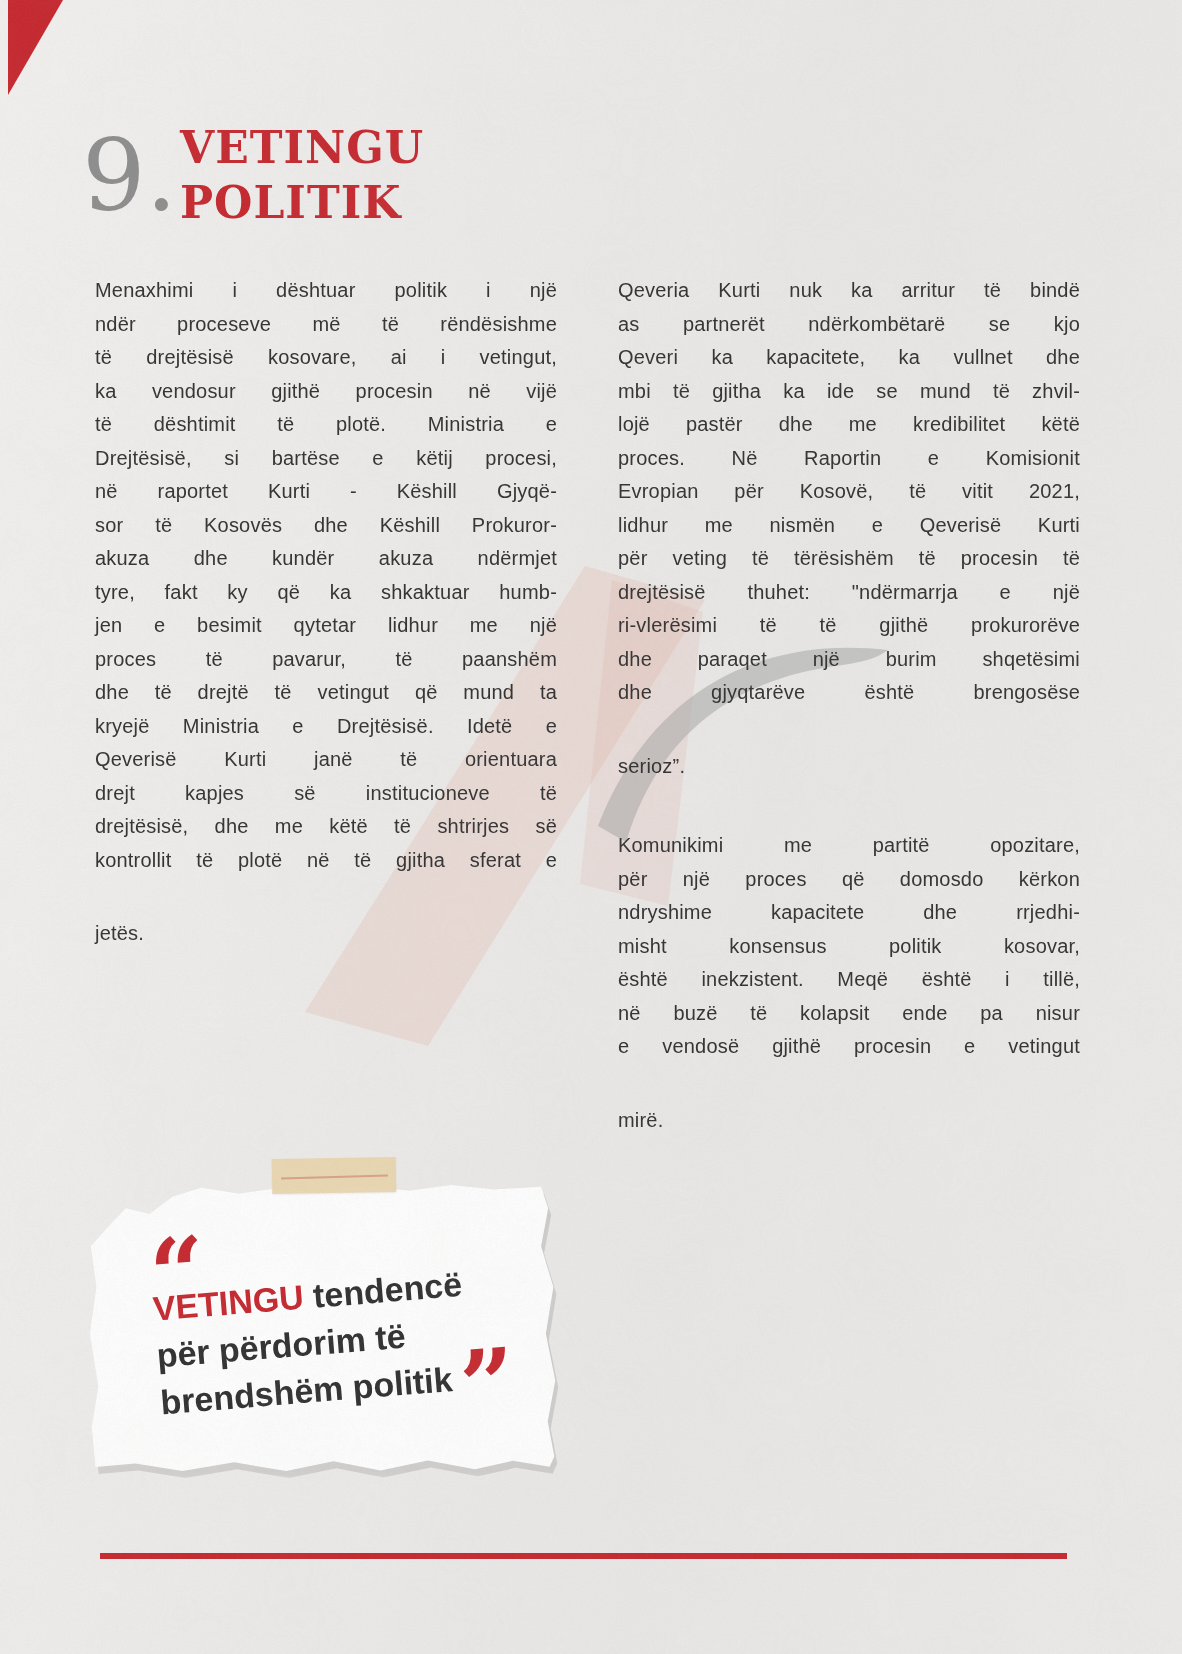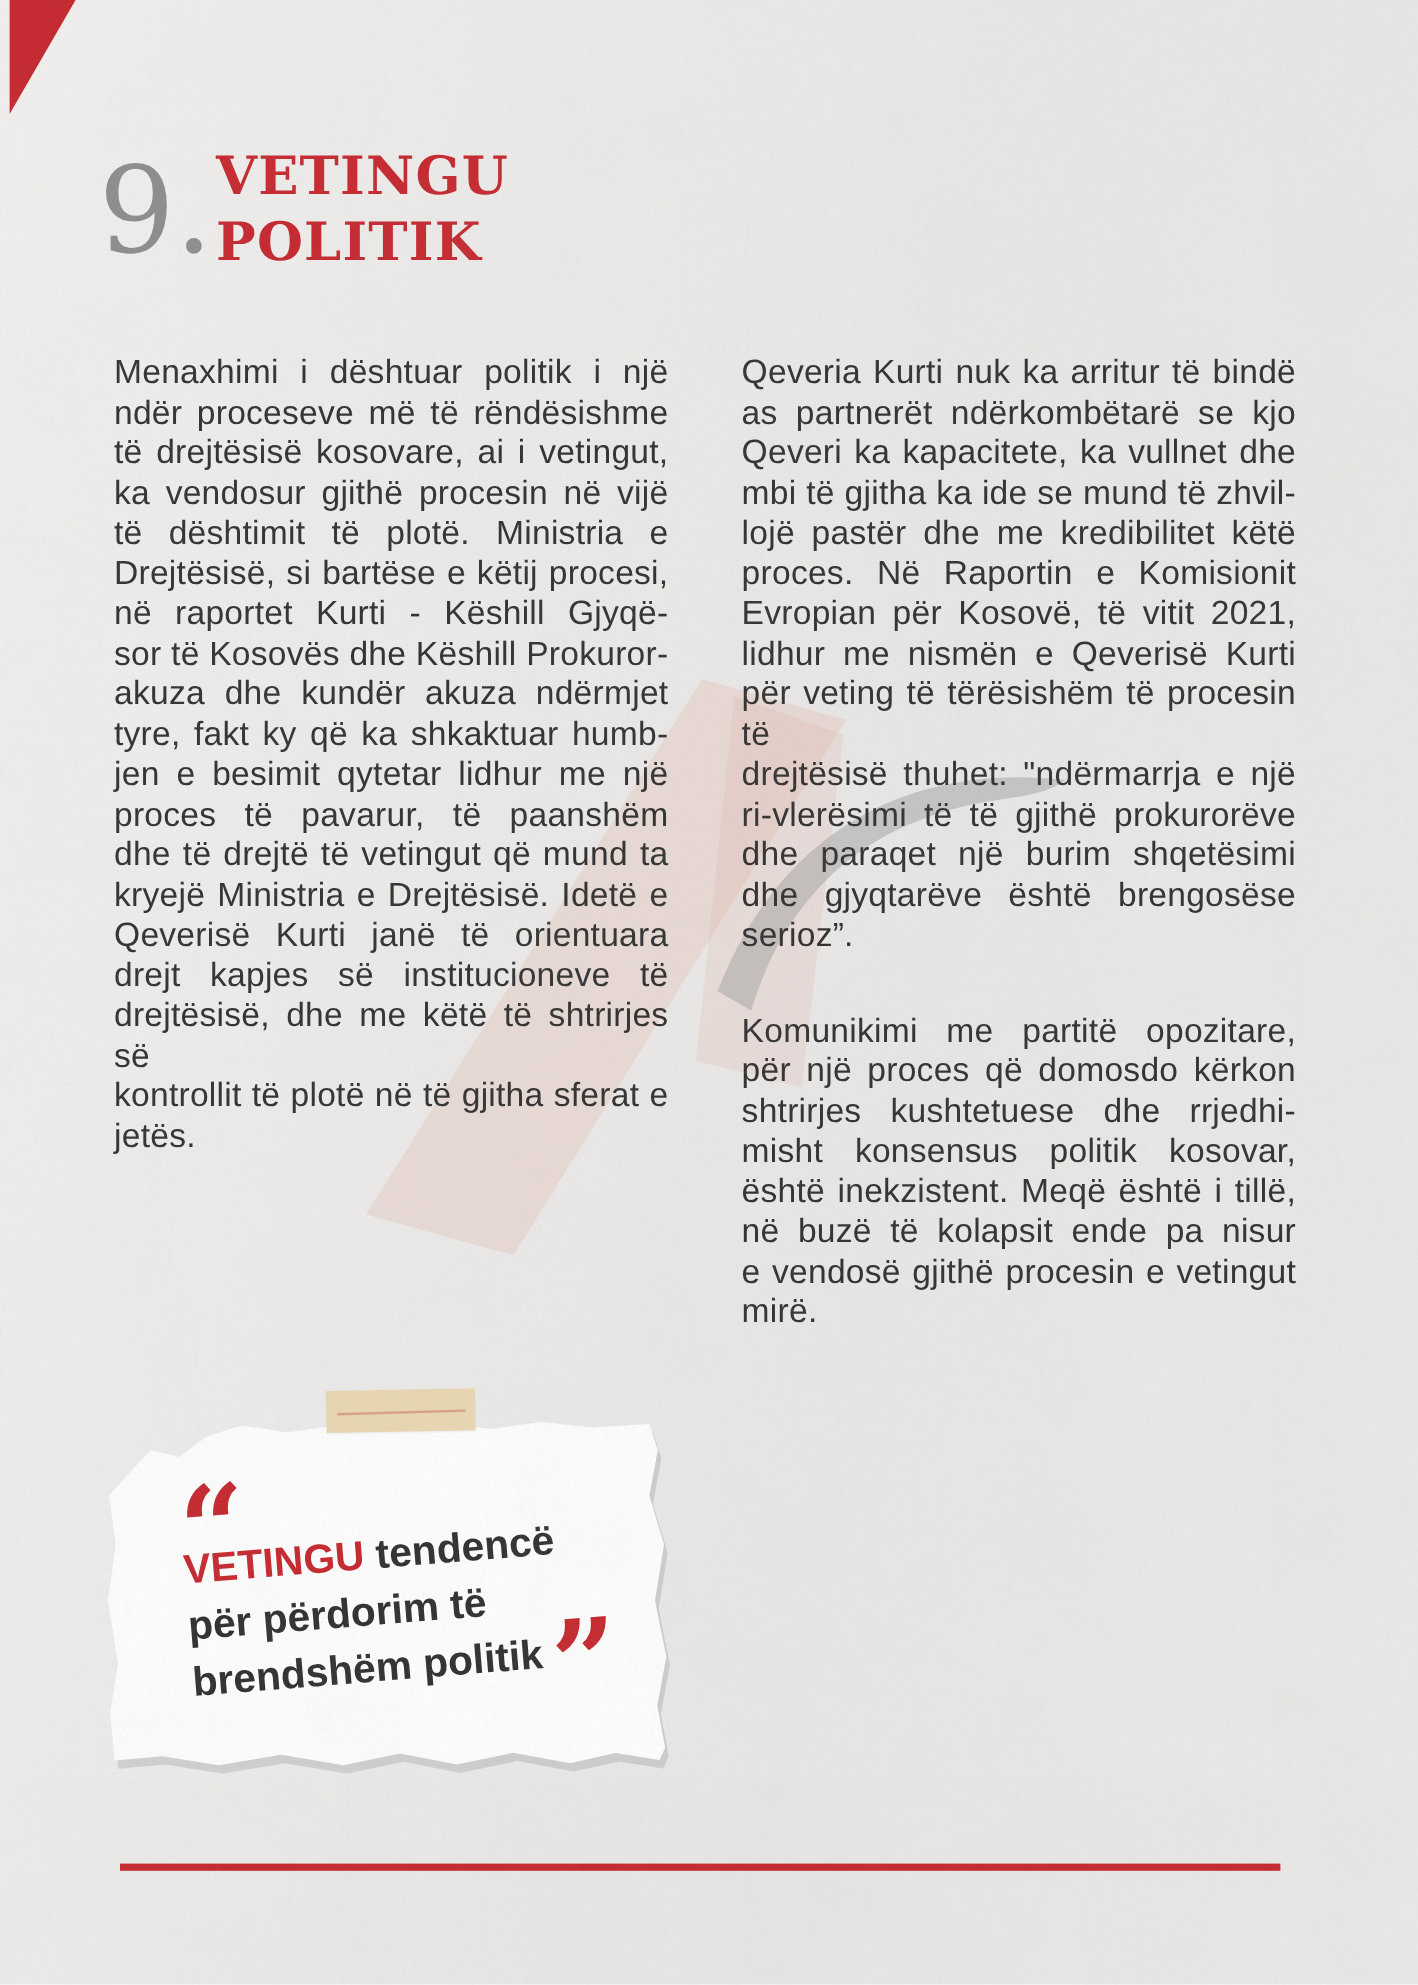--- a/index.html
+++ b/index.html
@@ -14,26 +14,26 @@
   
   .chapter-num{position:absolute;left:82px;top:126px;
     font-family:"DejaVu Serif",serif;font-size:100px;line-height:100px;
     color:var(--number-gray,#8c8c8c);}
   .page-title{position:absolute;left:180px;top:120px;
     font-family:"DejaVu Serif",serif;font-weight:700;font-size:44px;line-height:55px;
     letter-spacing:1px;color:var(--accent-red,#c5242b);}
   
   .watermark{position:absolute;left:0;top:0;pointer-events:none;}
   
-  .col{position:absolute;top:293px;width:462px;font-size:28px;line-height:33.5px;
+  .col{position:absolute;top:274px;width:462px;font-size:20px;line-height:33.5px;
     letter-spacing:.2px;color:var(--body-text,#2e2e2e);}
   .col-left{left:95px;} .col-right{left:618px;}
   .para{margin:0;} .para + .para{margin-top:46px;}
   .jline{text-align:justify;text-align-last:justify;}
-  .jline.last{text-align-last:left;}
+  .jline.last{text-align-last:left;margin-top:40px;}
   
   .card-wrap{position:absolute;left:88px;top:1182px;width:472px;height:292px;}
   .card-shadow,.card{position:absolute;inset:0;
     clip-path:polygon(4.5% 15%,8% 9%,13% 11%,18% 5%,24% 2%,32% 4%,40% 2.2%,50% 3.5%,
       58% 1.2%,68% 3%,77% 1%,86% 2.6%,96% 1.6%,97.5% 9%,96% 22%,98.6% 36%,97% 52%,
       99% 68%,97.4% 82%,98.8% 94%,97.8% 97.5%,90% 95.5%,82% 98.4%,72% 95.4%,62% 98.8%,
       52% 95.6%,42% 99%,31% 96%,20% 99%,10% 96.4%,1.6% 97.6%,0.8% 84%,2.2% 70%,
       0.4% 52%,1.8% 36%,0.6% 22%);}
   .card-shadow{background:rgba(70,65,60,.16);transform:translate(3px,7px);filter:blur(4px);}
   .card{background:var(--card,#ffffff);}
@@ -111,21 +111,21 @@
         <div class="jline">për veting të tërësishëm të procesin të</div>
         <div class="jline">drejtësisë thuhet: "ndërmarrja e një</div>
         <div class="jline">ri-vlerësimi të të gjithë prokurorëve</div>
         <div class="jline">dhe paraqet një burim shqetësimi</div>
         <div class="jline">dhe gjyqtarëve është brengosëse</div>
         <div class="jline last">serioz”.</div>
       </div>
     <div class="para">
         <div class="jline">Komunikimi me partitë opozitare,</div>
         <div class="jline">për një proces që domosdo kërkon</div>
-        <div class="jline">shtrirjes kushtetuese dhe rrjedhi-</div>
+        <div class="jline">ndryshime kapacitete dhe rrjedhi-</div>
         <div class="jline">misht konsensus politik kosovar,</div>
         <div class="jline">është inekzistent. Meqë është i tillë,</div>
         <div class="jline">në buzë të kolapsit ende pa nisur</div>
         <div class="jline">e vendosë gjithë procesin e vetingut</div>
         <div class="jline last">mirë.</div>
       </div>
   </div>
 
   <div class="card-wrap">
     <div class="card-shadow"></div>

